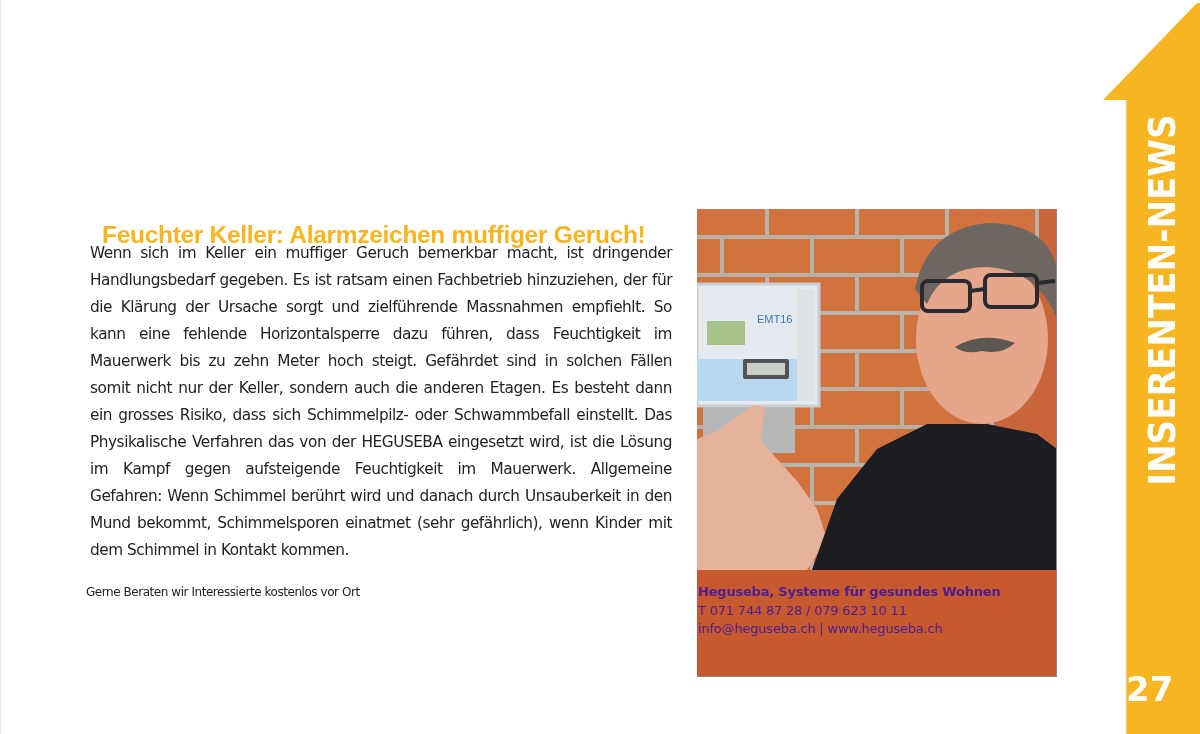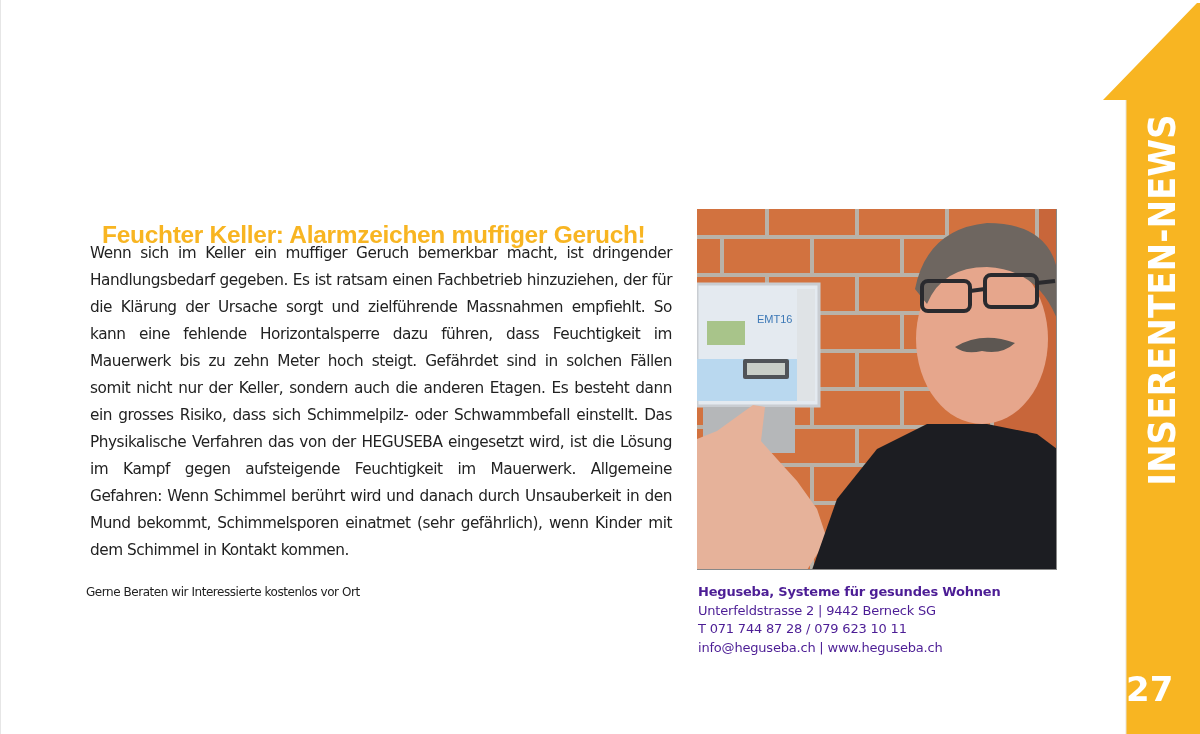--- a/index.html
+++ b/index.html
@@ -2,21 +2,21 @@
 <html><head>
 <meta charset="utf-8">
 <style>
   html, body { margin:0; padding:0; }
   body { width:1200px; height:734px; background:#ffffff; position:relative; overflow:hidden; font-family:"DejaVu Sans", sans-serif; }
   .page-edge { position:absolute; left:0; top:0; width:1px; height:734px; background:#e6e6e6; }
   .headline { position:absolute; left:86px; top:205px; font-family:"Liberation Sans", sans-serif; font-weight:bold; font-size:24.5px; color:#f8b522; letter-spacing:-0.3px; margin:16px; white-space:nowrap; }
   .body-text { position:absolute; left:86px; top:236px; width:582px; font-family:"DejaVu Sans", sans-serif; font-size:15.3px; line-height:27px; color:#222222; text-align:justify; letter-spacing:-0.45px; margin:4px; }
   .body-text p { margin:0; }
   .closing { position:absolute; left:86px; top:579px; font-family:"DejaVu Sans", sans-serif; font-size:12px; line-height:27px; color:#222222; letter-spacing:-0.45px; margin:0; white-space:nowrap; }
-  .photo { position:absolute; left:697px; top:209px; width:360px; height:361px; overflow:hidden; background:#c65a2e; border-right:1px solid #888; border-bottom:1px solid #888; box-sizing:border-box; }
+  .photo { position:absolute; left:697px; top:209px; width:360px; height:468px; overflow:hidden; background:#c65a2e; border-right:1px solid #888; border-bottom:1px solid #888; box-sizing:border-box; }
   .contact { position:absolute; left:698px; top:583px; font-family:"DejaVu Sans", sans-serif; font-size:13px; line-height:18.5px; color:#4c1d95; letter-spacing:-0.2px; }
   .contact .company { font-weight:bold; }
   .arrow { position:absolute; left:0; top:0; width:1200px; height:734px; pointer-events:none; }
   .section-label { position:absolute; left:1162px; top:300px; transform:translate(-50%,-50%) rotate(-90deg); font-family:"DejaVu Sans", sans-serif; font-weight:bold; font-size:38px; color:#ffffff; letter-spacing:0px; white-space:nowrap; line-height:1; transform-origin:center; font-stretch:condensed; }
   .page-number { position:absolute; left:1126px; top:672px; font-family:"DejaVu Sans", sans-serif; font-weight:bold; font-size:34px; color:#ffffff; line-height:1; }
 </style>
 </head>
 <body>
 
 <div class="page-edge"></div>
@@ -91,21 +91,20 @@
       <line x1="273" y1="82" x2="288" y2="80"></line>
       <line x1="340" y1="74" x2="358" y2="72"></line>
     </g>
 
     <path d="M258 138 Q285 122 318 134 Q305 146 285 142 Q268 146 258 138 Z" fill="#5d5752"></path>
   </svg>
 </div>
 
 <div class="contact">
   <div class="company">Heguseba, Systeme für gesundes Wohnen</div>
-  <div>Unterfeldstrasse 2 | 9442 Berneck SG</div>
   <div>T 071 744 87 28 / 079 623 10 11</div>
   <div>info@heguseba.ch | www.heguseba.ch</div>
 </div>
 
 <svg class="arrow" viewBox="0 0 1200 734">
   <polygon points="1197,3 1200,3 1200,734 1126,734 1126,100 1103,100" fill="#f8b522"></polygon>
   <line x1="1126" y1="100" x2="1126" y2="734" stroke="#e9e2d4" stroke-width="1"></line>
 </svg>
 
 <div class="section-label">INSERENTEN-NEWS</div>

